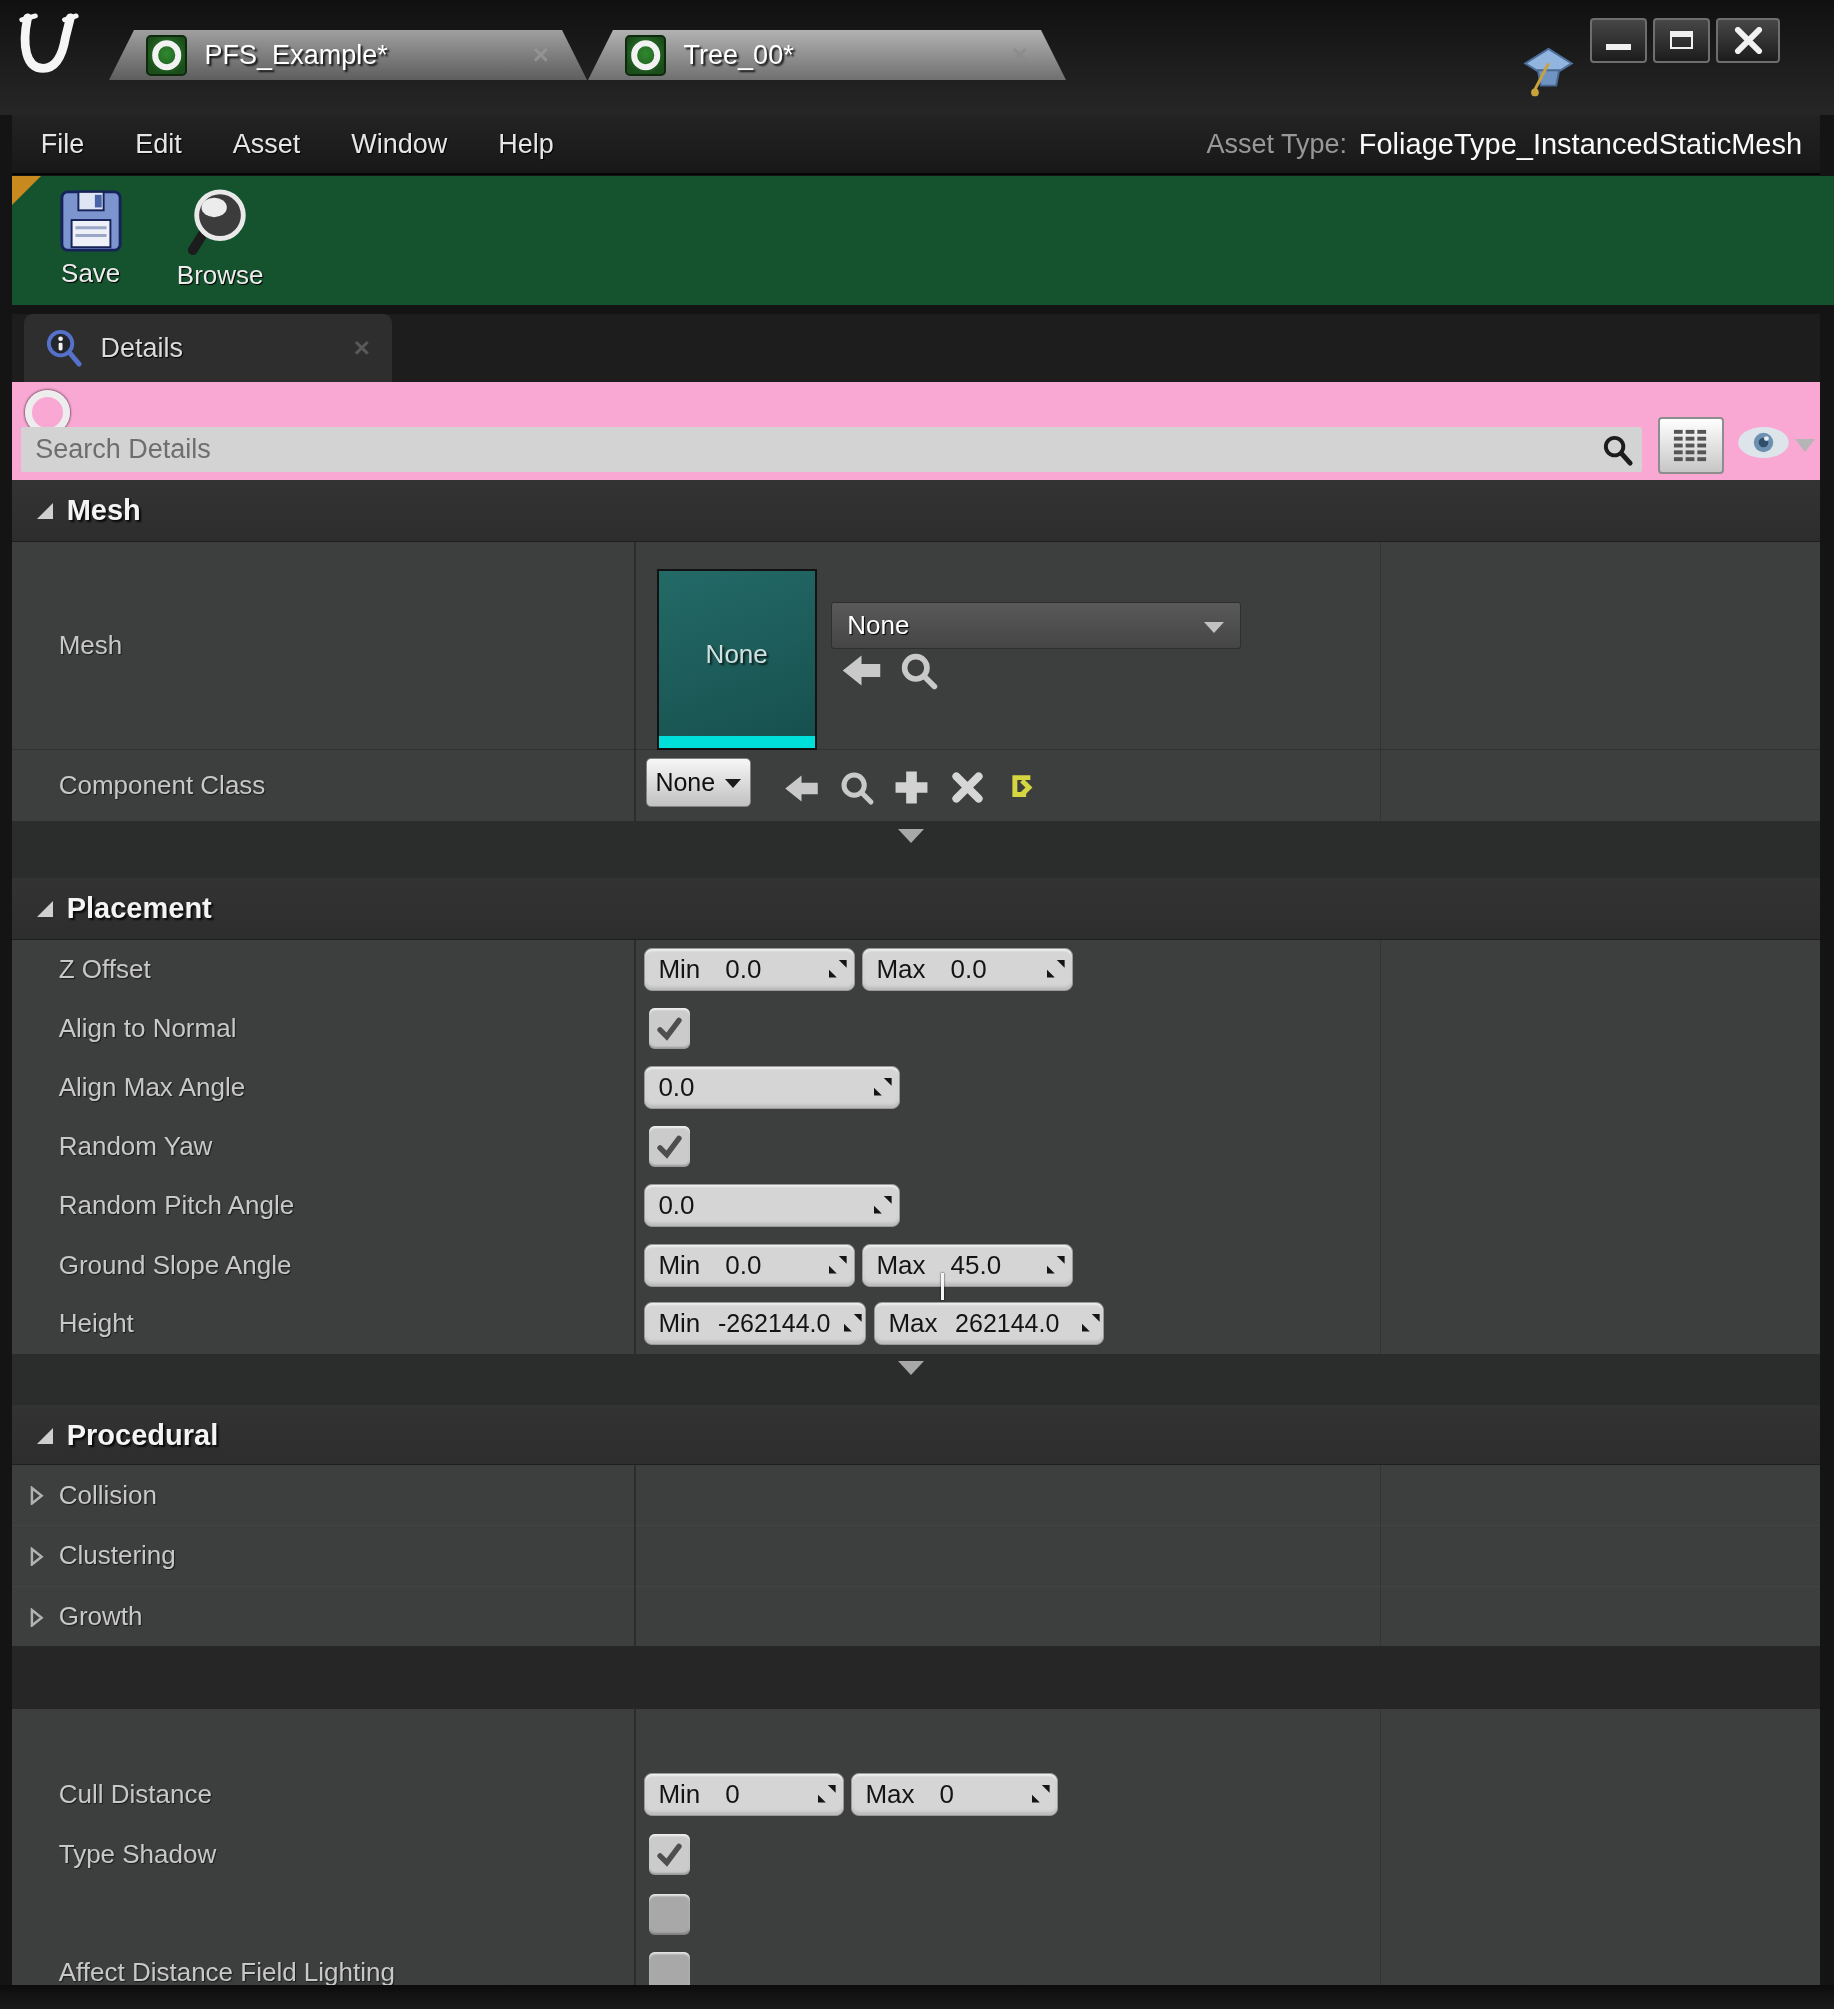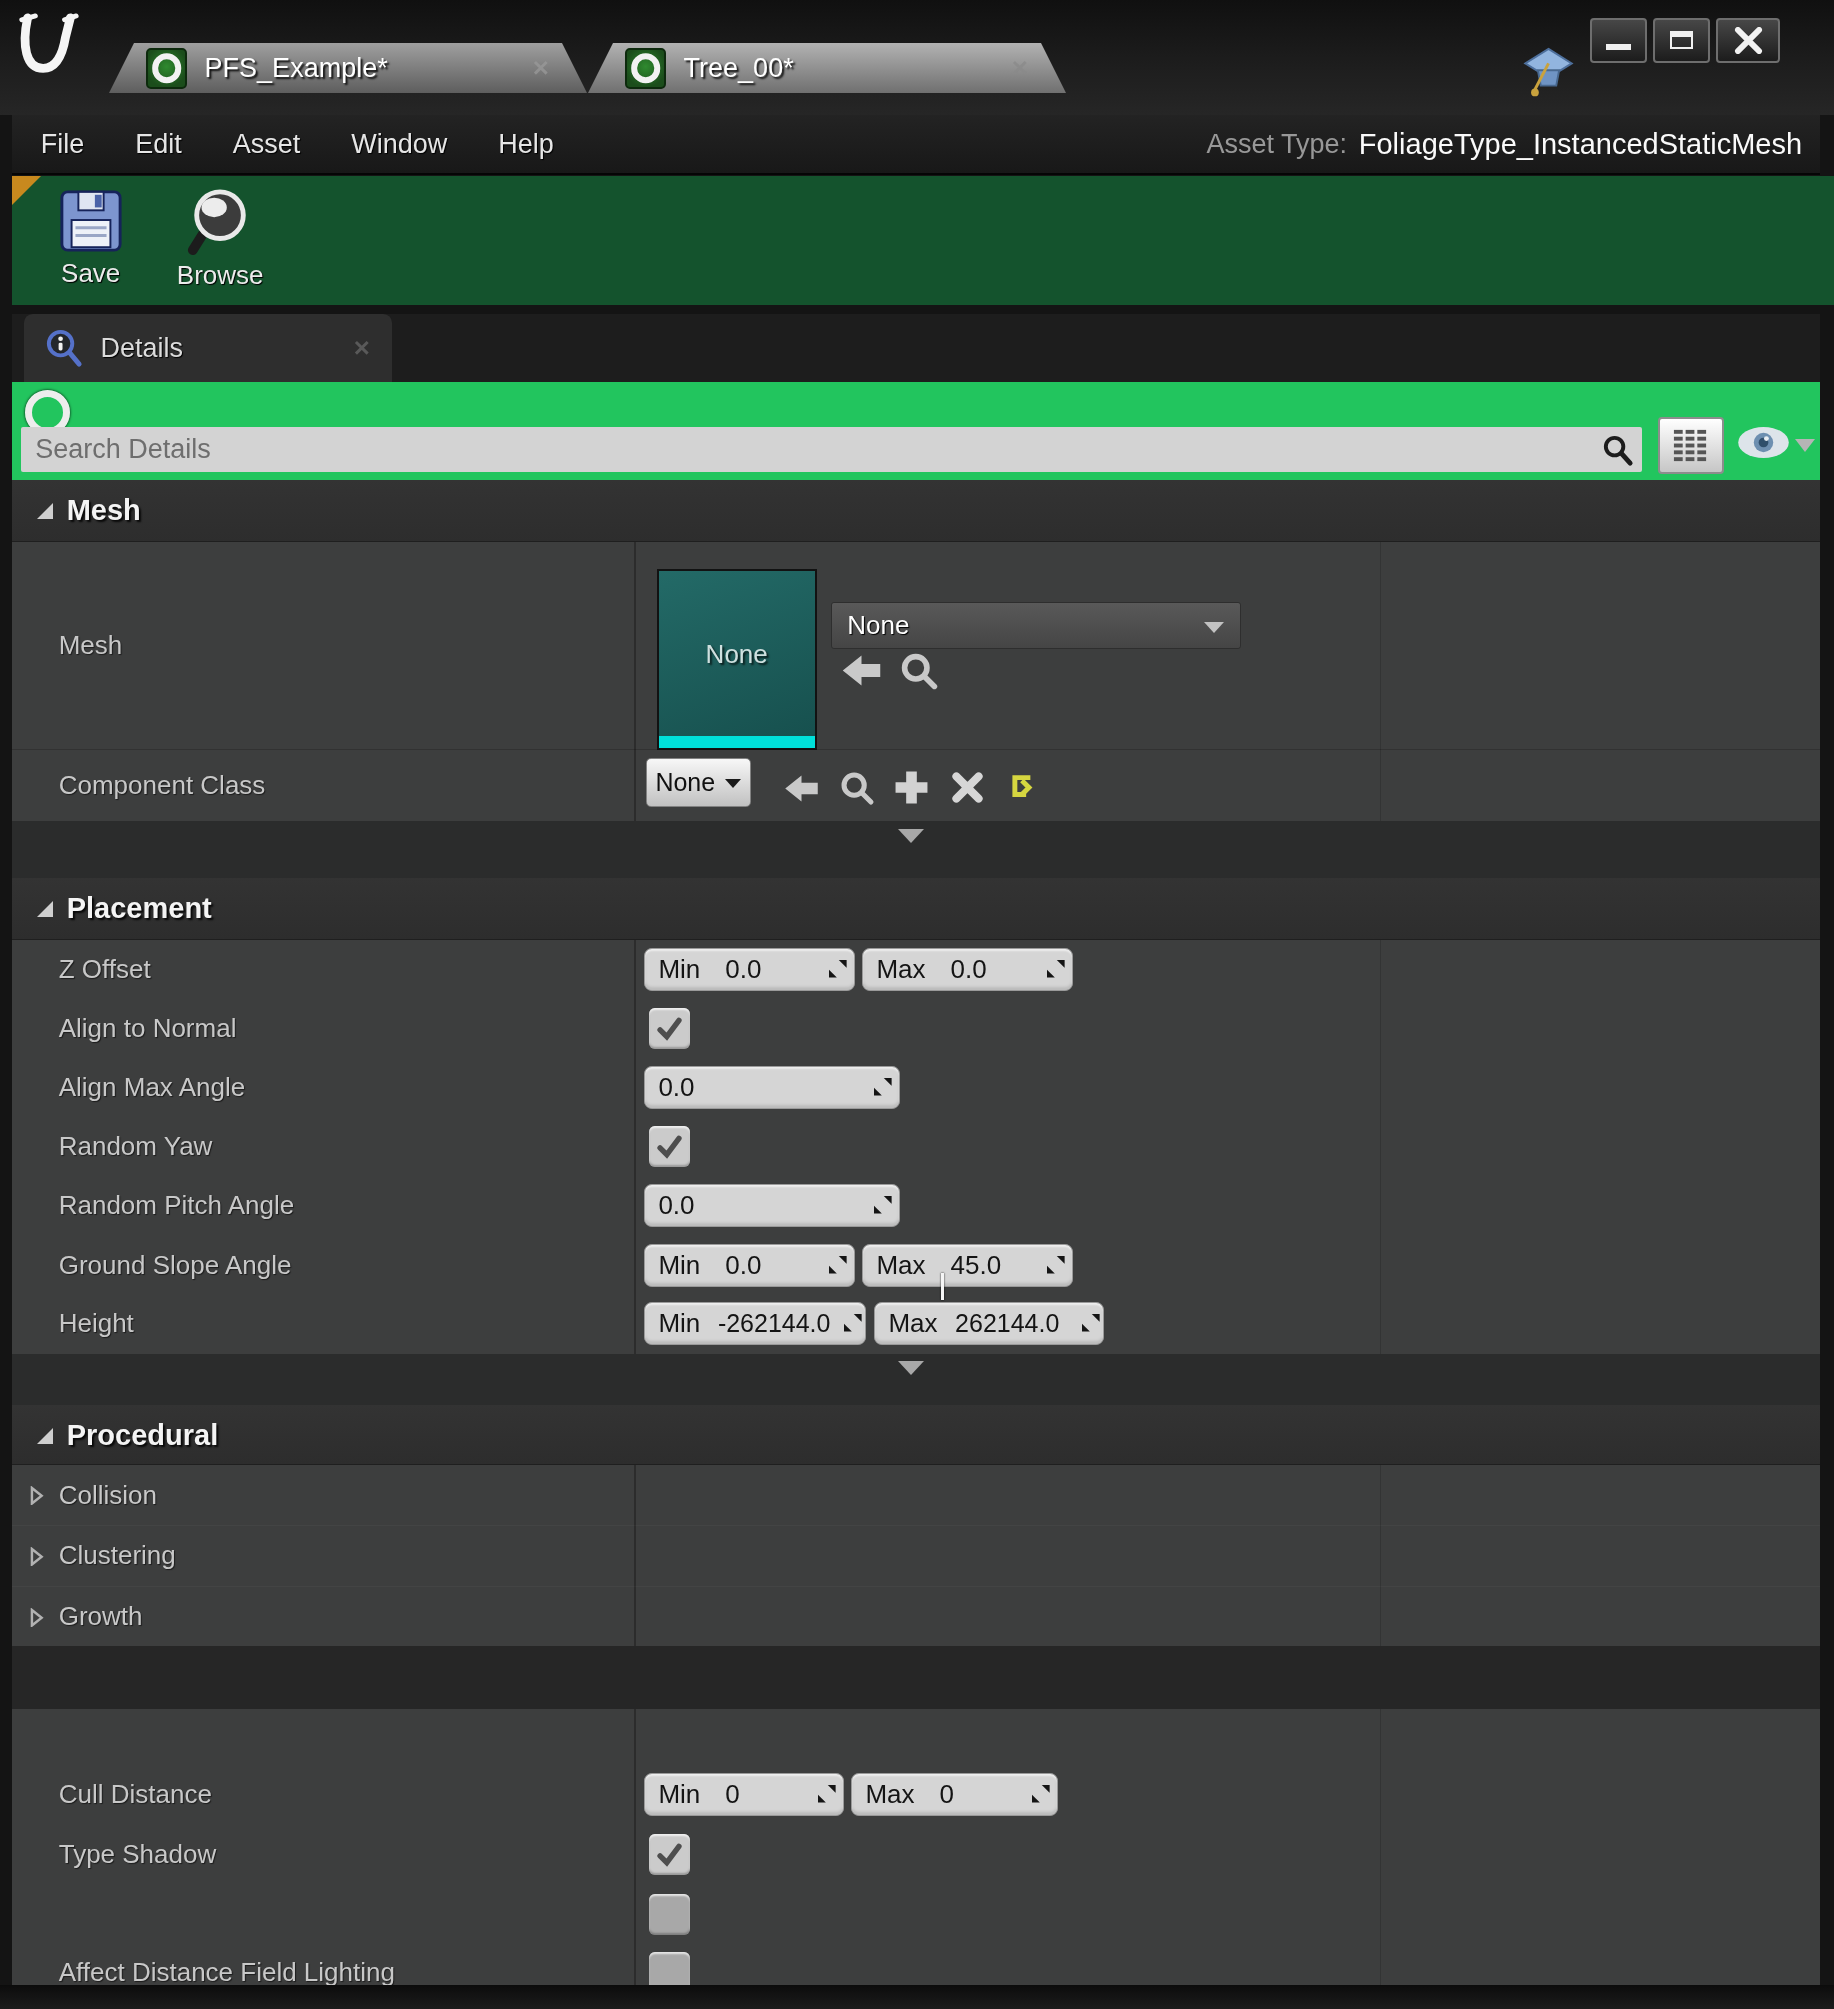--- a/index.html
+++ b/index.html
@@ -3,21 +3,21 @@
 <meta charset="utf-8">
 <style>
   html,body{margin:0;padding:0;}
   body{width:1834px;height:2009px;position:relative;background:#141414;overflow:hidden;
        font-family:"Liberation Sans",sans-serif;-webkit-font-smoothing:antialiased;}
 
   
   .titlebar{position:absolute;left:0;top:0;width:1834px;height:115px;
     background:linear-gradient(#101010,#1d1d1d 55%,#262626);}
   .ue-logo{position:absolute;left:13.7px;top:7.8px;width:68px;height:78px;}
-  .tab{position:absolute;top:43px;height:50px;display:flex;align-items:center;
+  .tab{position:absolute;top:30px;height:50px;display:flex;align-items:center;
     clip-path:polygon(25px 0%,calc(100% - 25px) 0%,100% 100%,0% 100%);}
   .tab1{left:109px;width:478px;background:linear-gradient(#9f9f9f,#5e5e5e);}
   .tab2{left:588px;width:478px;background:linear-gradient(#b2b2b2,#707070);}
   .tab-icon{width:41px;height:41px;margin-left:37px;border-radius:4.9px;
     background:radial-gradient(circle at 50% 45%,#2f8a2f,#1b4d1b 75%);
     border:2px solid #0d2a0d;box-sizing:border-box;position:relative;flex:none;}
   .tab-icon::after{content:"";position:absolute;left:50%;top:50%;width:17.6px;height:17.6px;
     transform:translate(-50%,-50%);border:6.8px solid #f2f2f2;border-radius:50%;}
   .tab-label{margin-left:17.6px;font-size:27px;color:#ffffff;
     text-shadow:2px 2px 2px rgba(0,0,0,0.9);white-space:nowrap;}
@@ -50,21 +50,21 @@
   .tool-label{margin-top:3.9px;font-size:26px;color:#ececec;text-shadow:1px 1px 1px #000;}
 
   
   .dtabbar{position:absolute;left:11.7px;top:314px;width:1808px;height:68px;background:#1d1d1d;}
   .dtab{position:absolute;left:12.7px;top:0;width:368px;height:68px;background:#2e2e2e;
     border-radius:8.8px 8.8px 0 0;display:flex;align-items:center;}
   .dtab-label{margin-left:15.6px;font-size:27px;color:#dcdcdc;text-shadow:1px 1px 1px #000;}
   .dtab-close{margin-left:auto;margin-right:21.5px;opacity:.6;}
 
   
-  .searchstrip{position:absolute;left:11.7px;top:382px;width:1808px;height:98px;background:#22c55e;}
+  .searchstrip{position:absolute;left:11.7px;top:382px;width:1808px;height:98px;background:#f9a8d4;}
   .ring-icon{position:absolute;left:13.7px;top:7.8px;width:31px;height:31px;border:7.8px solid #ededed;
     border-radius:50%;box-shadow:0 0 2.9px #000;}
   .search-input{position:absolute;left:9.8px;top:45px;width:1621px;height:45px;background:#d3d3d3;
     border:none;outline:none;border-radius:2px;padding:0 59px 0 13.7px;box-sizing:border-box;
     font-size:27px;color:#222;font-family:"Liberation Sans",sans-serif;}
   .search-input::placeholder{color:#6e6e6e;opacity:1;}
   .search-mag{position:absolute;left:1588px;top:51px;}
   .grid-btn{position:absolute;left:1646px;top:35px;width:66px;height:57px;border-radius:3.9px;
     background:linear-gradient(#ffffff,#c6c6c6);border:2px solid #8d8d8d;box-sizing:border-box;
     display:flex;align-items:center;justify-content:center;}

